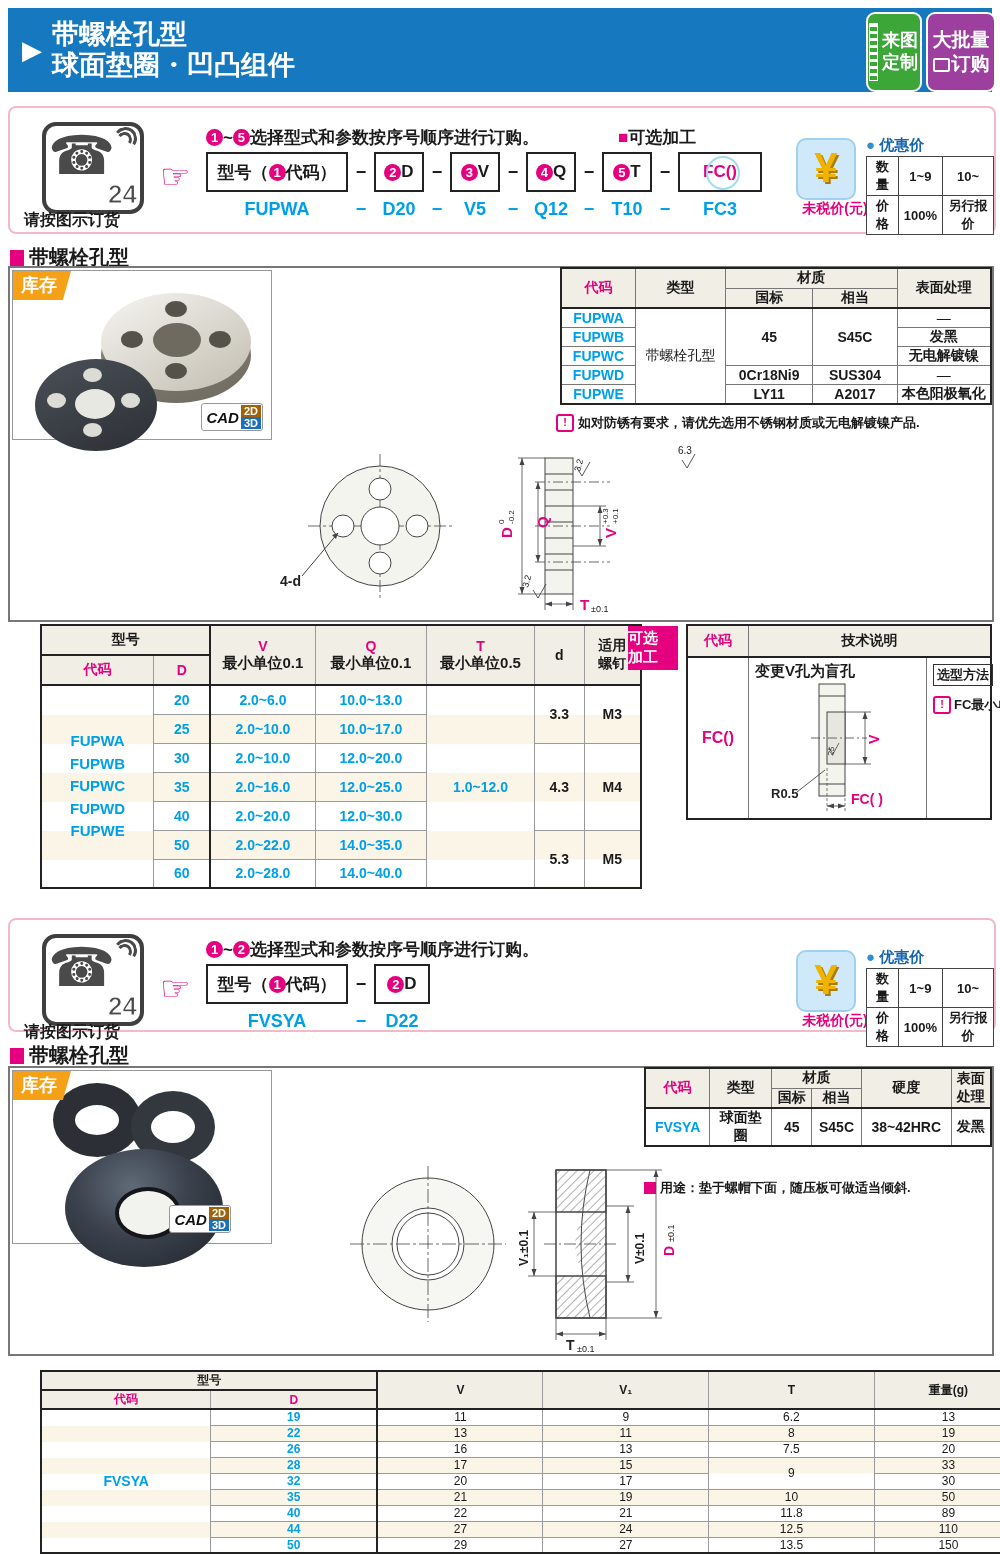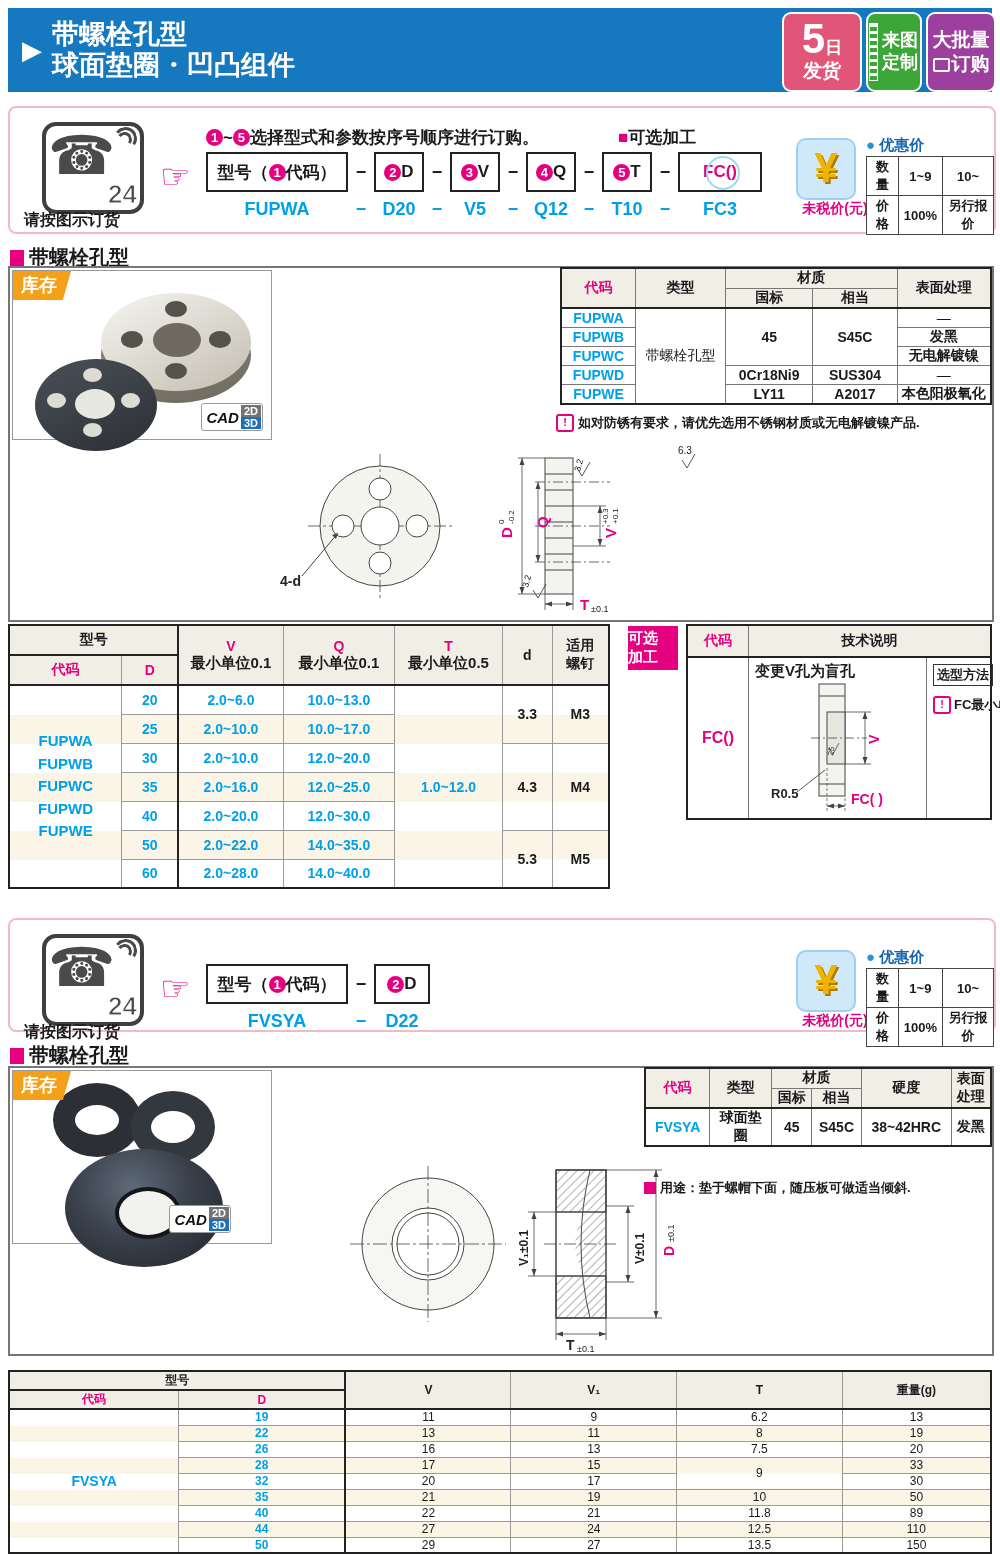--- a/index.html
+++ b/index.html
@@ -73,21 +73,21 @@
   #container1{left:8px;top:266px;width:982px;height:352px;}
   #container2{left:8px;top:1066px;width:982px;height:286px;}
   .photo-box{position:absolute;left:2px;top:2px;border:1px solid #999;background:#fff;}
   #photo1{width:258px;height:168px;}
   #photo2{width:258px;height:172px;}
   .stock-badge{position:absolute;left:0;top:0;background:#f5a117;color:#fff;font-weight:bold;font-size:18px;
                padding:2px 14px 3px 8px;clip-path:polygon(0 0,100% 0,86% 100%,0 100%);z-index:5;}
   .cad-badge{position:absolute;display:flex;align-items:stretch;background:#fff;border:1px solid #999;border-radius:3px;padding:1px;z-index:5;}
   .cad-badge .cad-txt{font-size:15px;font-weight:bold;font-style:italic;padding:4px 2px 0 3px;color:#111;}
   .cad-badge .dim-col{display:flex;flex-direction:column;}
-  .cad-badge .d2{background:#737373;color:#fff;font-size:11px;font-weight:bold;padding:0 3px;}
+  .cad-badge .d2{background:#a16207;color:#fff;font-size:11px;font-weight:bold;padding:0 3px;}
   .cad-badge .d3{background:#1d6fb8;color:#fff;font-size:11px;font-weight:bold;padding:0 3px;}
 
   
   .ell{position:absolute;border-radius:50%;}
 
   
   .mtable{border-collapse:collapse;background:#fff;font-size:14px;}
   .mtable th,.mtable td{border:1px solid #777;text-align:center;padding:0 3px;}
   .mtable th{background:#f1eee5;font-weight:bold;}
   .mtable{border:2px solid #222;}
@@ -98,21 +98,21 @@
   #mat2{position:absolute;right:0px;top:-1px;width:348px;}
   #mat2 tr{height:20px;}
   #mat2 tr.body{height:27px;}
   .code{color:#00a0e9;font-weight:bold;}
   .note-line{position:absolute;font-size:13px;font-weight:bold;display:flex;align-items:center;gap:4px;}
   .warn-icon{display:inline-block;min-width:14px;height:14px;border:2px solid #e4007f;border-radius:3px;color:#e4007f;
              font-size:11px;font-weight:bold;text-align:center;line-height:13px;}
   .use-marker{display:inline-block;width:12px;height:12px;background:#e4007f;}
 
   
-  .stable{border-collapse:collapse;background:#fff;}
+  .stable{border-collapse:collapse;background:#fff;margin-left:32px;}
   .stable th,.stable td{border:1px solid #9a9a9a;text-align:center;padding:0;}
   .stable{border:2px solid #222;}
   .stable thead th{background:#f1eee5;border-bottom:2px solid #222;font-weight:bold;}
   .stable .grpsep{border-left:2px solid #222;}
   #spec1{position:absolute;left:8px;top:624px;width:602px;font-size:14px;}
   #spec1 tbody tr{height:29px;}
   #spec1 thead tr{height:30px;}
   #spec2{position:absolute;left:8px;top:1370px;width:984px;font-size:12px;}
   #spec2 thead tr{height:16px;}
   #spec2 tbody tr{height:16px;}
@@ -145,24 +145,20 @@
 </head>
 <body>
 
 <div id="page">
 
   <div id="header" class="abs">
     <span id="hdr-arrow">▶</span>
     <div id="hdr-sub">
       <div>带螺栓孔型</div>
       <div>球面垫圈・凹凸组件</div>
-    </div>
-    <div id="badge-5day" class="badge">
-      <div class="big"><span>5</span><span class="sm">日</span></div>
-      <div class="bot">发货</div>
     </div>
     <div id="badge-custom" class="badge">
       <span class="ruler-icon"></span>
       <span style="width:38px;">来图定制</span>
     </div>
     <div id="badge-bulk" class="badge">
       <div>大批量</div>
       <div><span class="cart-icon"></span><span>订购</span></div>
     </div>
   </div>
@@ -543,20 +539,23 @@
 
   <div id="order2" class="abs order-panel">
     <div class="phone-box">
       <span class="phone-glyph">☎</span>
       <span class="wave w1"></span>
       <span class="wave w2"></span>
       <span class="phone-24">24</span>
     </div>
     <div class="phone-caption">请按图示订货</div>
     <div class="hand-icon">☞</div>
+    <div class="instr">
+      <span class="num-circle">1</span><span>~</span><span class="num-circle">2</span><span>选择型式和参数按序号顺序进行订购。</span>
+    </div>
     <div id="chain2" class="chain">
       <div class="pbox">
         <span>型号（</span>
           <span class="num-circle">1</span>
           <span>代码）</span>
       </div>
       <div class="dash">−</div>
       <div class="pbox">
           <span class="num-circle">2</span>
           <span>D</span>

